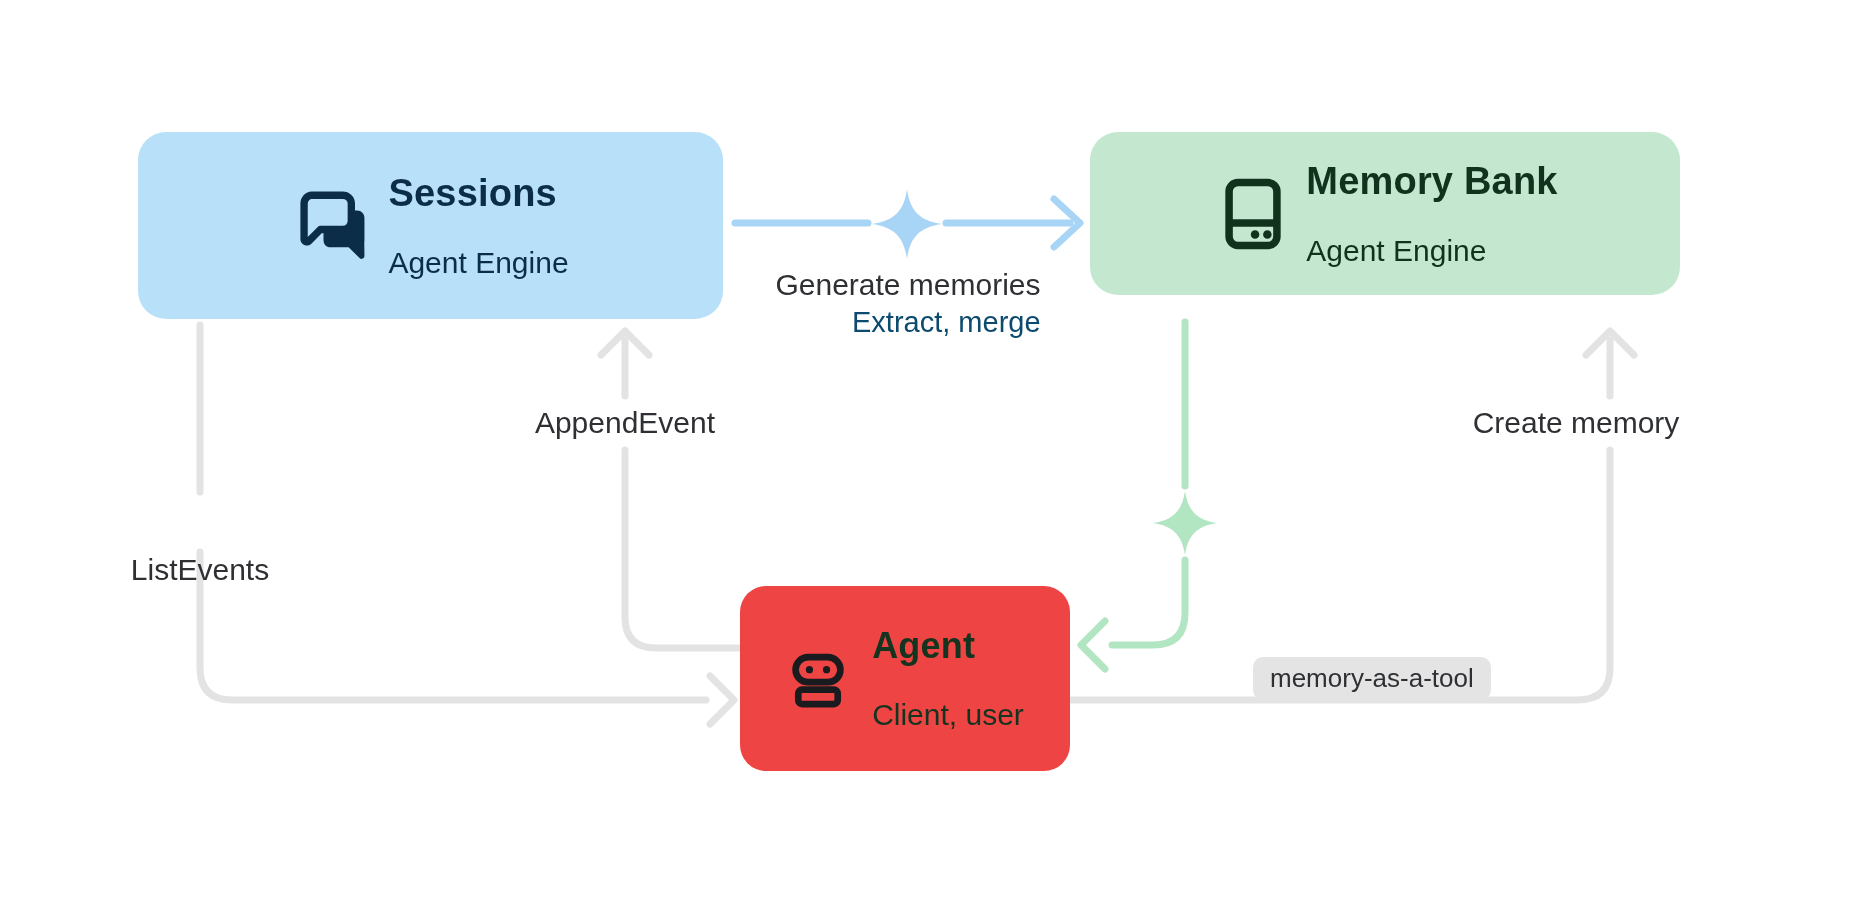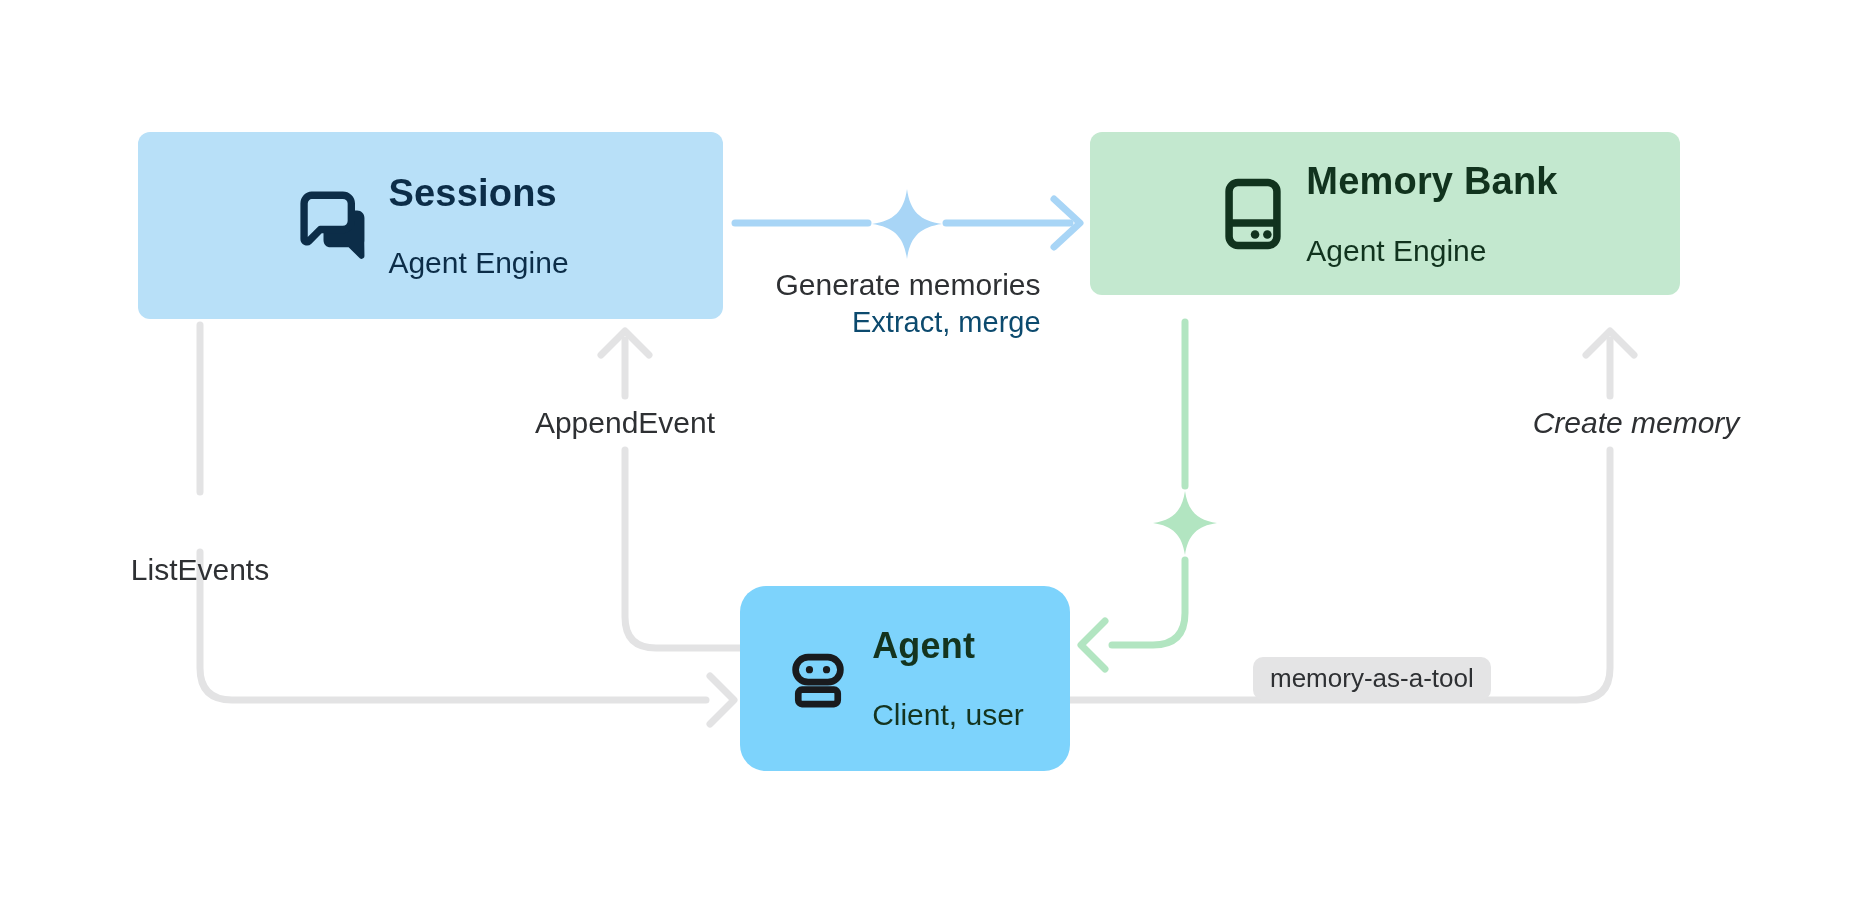--- a/index.html
+++ b/index.html
@@ -10,54 +10,54 @@
     font-family:"Liberation Sans", sans-serif;
     overflow:hidden;
   }
   .edges-layer{position:absolute;left:0;top:0;}
 
   
   .node{
     position:absolute;
     display:flex;align-items:center;justify-content:center;
     gap:12px;
-    border-radius:12px;
+    border-radius:28px;
   }
   .node .icon{flex:0 0 auto;display:block;line-height:0;}
   .node .txt{display:flex;flex-direction:column;}
   .node .title{font-size:38px;font-weight:700;line-height:46px;letter-spacing:.2px;}
   .node .subtitle{font-size:30px;font-weight:400;line-height:38px;margin-top:28px;}
 
   .node-sessions{
     left:138px;top:132px;width:585px;height:187px;
     background:#b8e0f8;color:#0c2d48;
   }
   .node-memory{
     left:1090px;top:132px;width:590px;height:163px;
     background:#c3e8cf;color:#11331e;
   }
   .node-agent{
     left:740px;top:586px;width:330px;height:185px;
-    background:#7dd3fc;color:#14341f;border-radius:26px;gap:22px;
+    background:#ef4444;color:#14341f;border-radius:26px;gap:22px;
   }
   .node-agent .title{font-size:36px;line-height:44px;}
   .node-agent .icon{color:#191b1e;}
 
   
   .edge-label{
     position:absolute;
     font-size:30px;font-weight:500;color:#2e3033;
     white-space:nowrap;
   }
   .centered{transform:translateX(-50%);text-align:right;}
   .lbl-generate{left:908px;top:268px;}
   .lbl-generate .sub{font-size:29px;font-weight:400;color:#0c4a6e;margin-top:4px;}
   .lbl-append{left:625px;top:406px;}
   .lbl-list{left:200px;top:505px;margin-top:48px;}
-  .lbl-create{left:1636px;top:406px;font-style:italic;}
+  .lbl-create{left:1576px;top:406px;}
   .lbl-retrieve{left:1227px;top:506px;text-align:left;}
 
   .badge{
     position:absolute;left:1253px;top:657px;
     height:43px;line-height:43px;padding:0 17px;
     background:#e4e4e5;border-radius:10px;
     font-size:26px;color:#2e3033;white-space:nowrap;
   }
 </style>
 </head>

